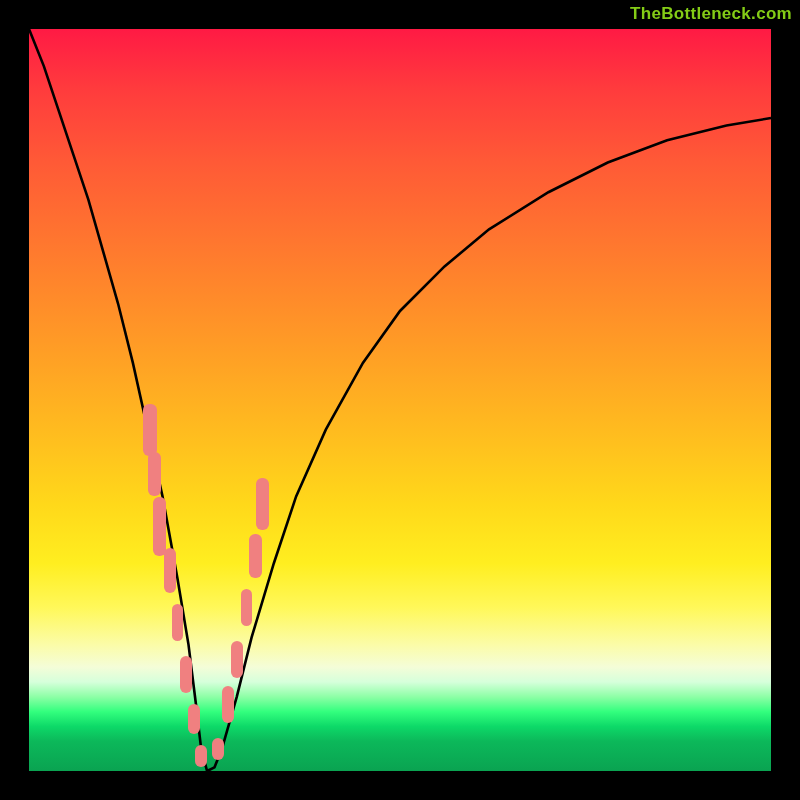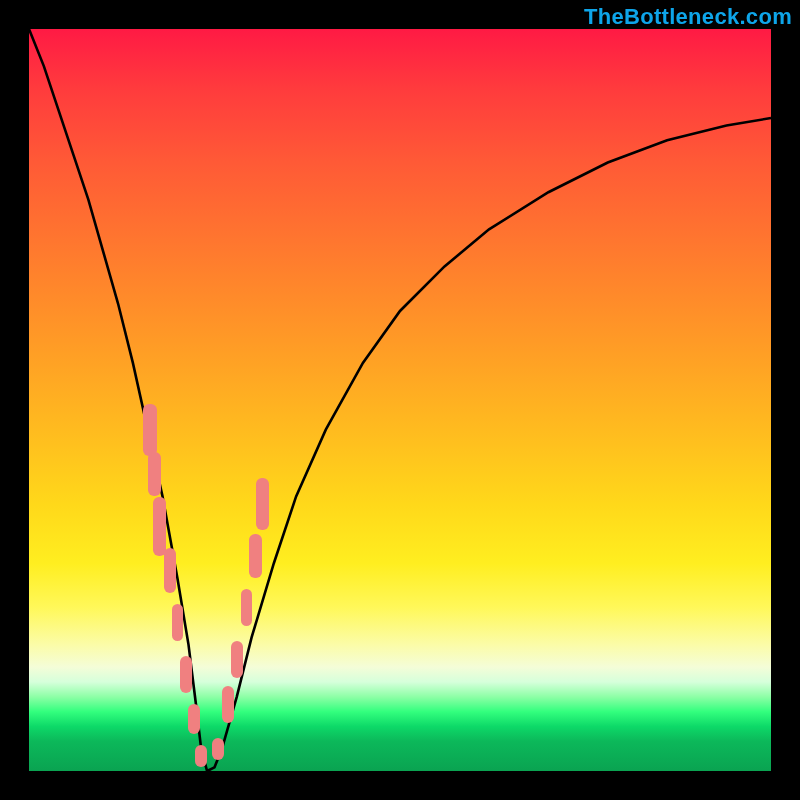--- a/index.html
+++ b/index.html
@@ -34,22 +34,22 @@
       #8dffa6 90%,
       #33ff7e 92%,
       #0dd968 94%,
       #0cb85a 96%,
       #0aa351 100%);
   }
   .watermark {
     position: absolute;
     top: 4px;
     right: 8px;
-    color: #0ea5e9;
-    font-size: 22px;
+    color: #84cc16;
+    font-size: 17px;
     font-weight: 600;
     letter-spacing: 0.3px;
     font-family: Arial, Helvetica, sans-serif;
     user-select: none;
   }
   svg.curve {
     position: absolute;
     left: 0;
     top: 0;
     width: 742px;

